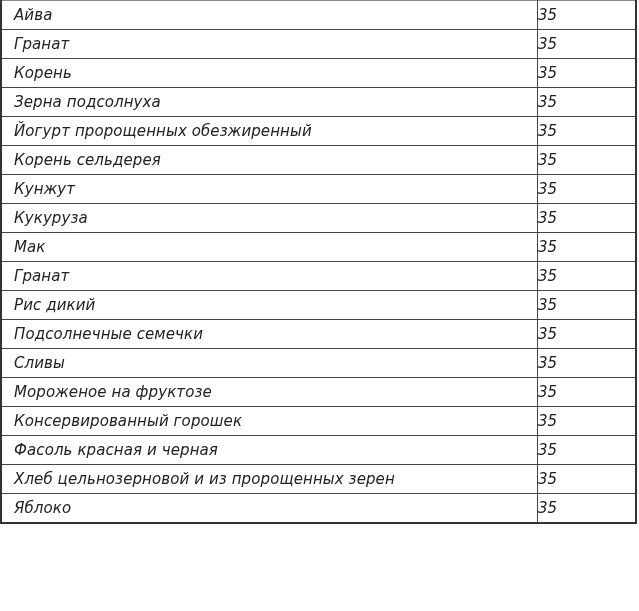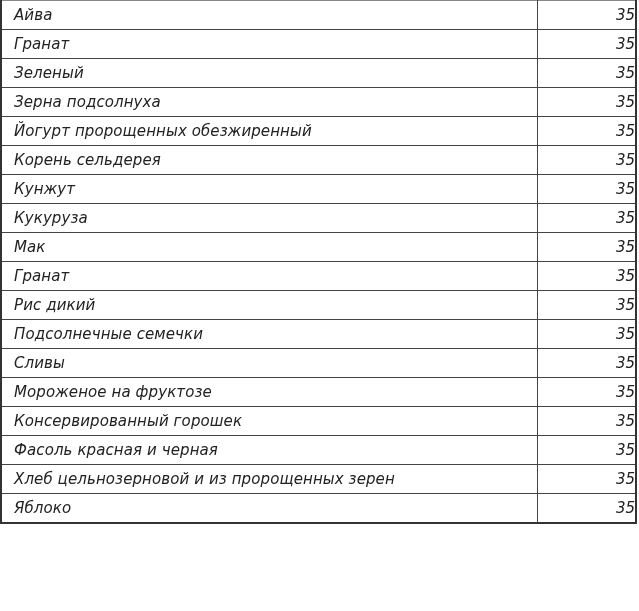--- a/index.html
+++ b/index.html
@@ -23,37 +23,37 @@
       border-top: 1px solid #444;
       border-bottom: 1px solid #444;
       vertical-align: middle;
       line-height: 28px;
       white-space: nowrap;
       overflow: hidden;
       font-style: italic;
     }
     .gi-table tr:first-child td { border-top: 1px solid #888; }
     .gi-table td.name { padding-left: 12px; width: 523px; border-right: 1px solid #444; letter-spacing: 0.1px; }
-    .gi-table td.val { text-align: right; padding-left: 0; }
+    .gi-table td.val { text-align: left; padding-left: 0; }
   </style>
 </head>
 <body>
 
 <table class="gi-table">
   <tbody>
     <tr>
         <td class="name">Айва</td>
         <td class="val">35</td>
       </tr>
     <tr>
         <td class="name">Гранат</td>
         <td class="val">35</td>
       </tr>
     <tr>
-        <td class="name">Зеленый</td>
+        <td class="name">Корень</td>
         <td class="val">35</td>
       </tr>
     <tr>
         <td class="name">Зерна подсолнуха</td>
         <td class="val">35</td>
       </tr>
     <tr>
         <td class="name">Йогурт пророщенных обезжиренный</td>
         <td class="val">35</td>
       </tr>

